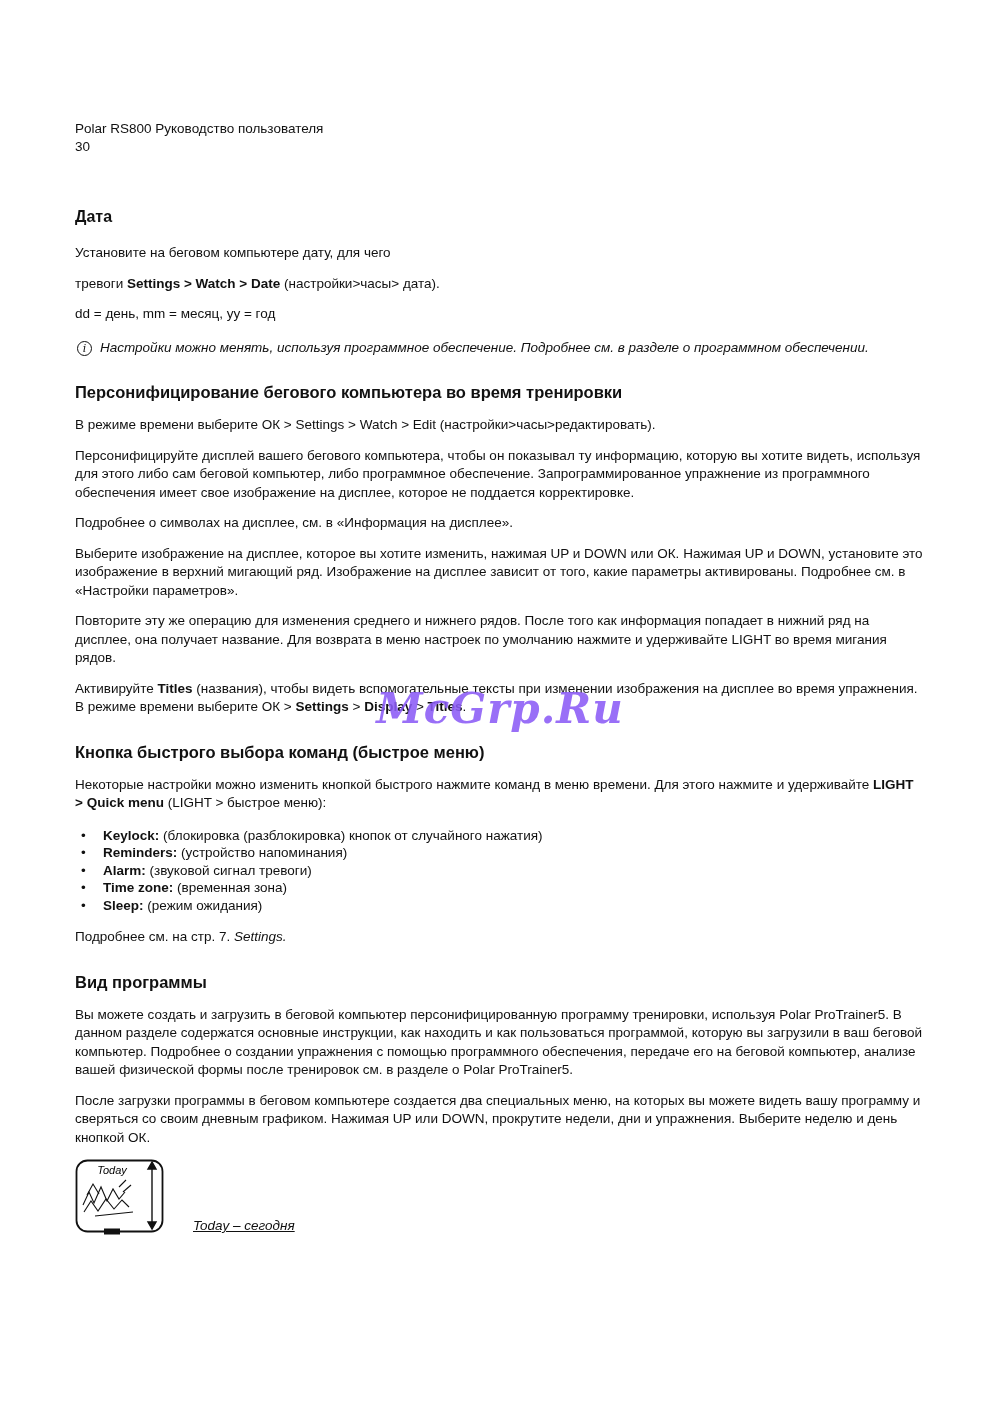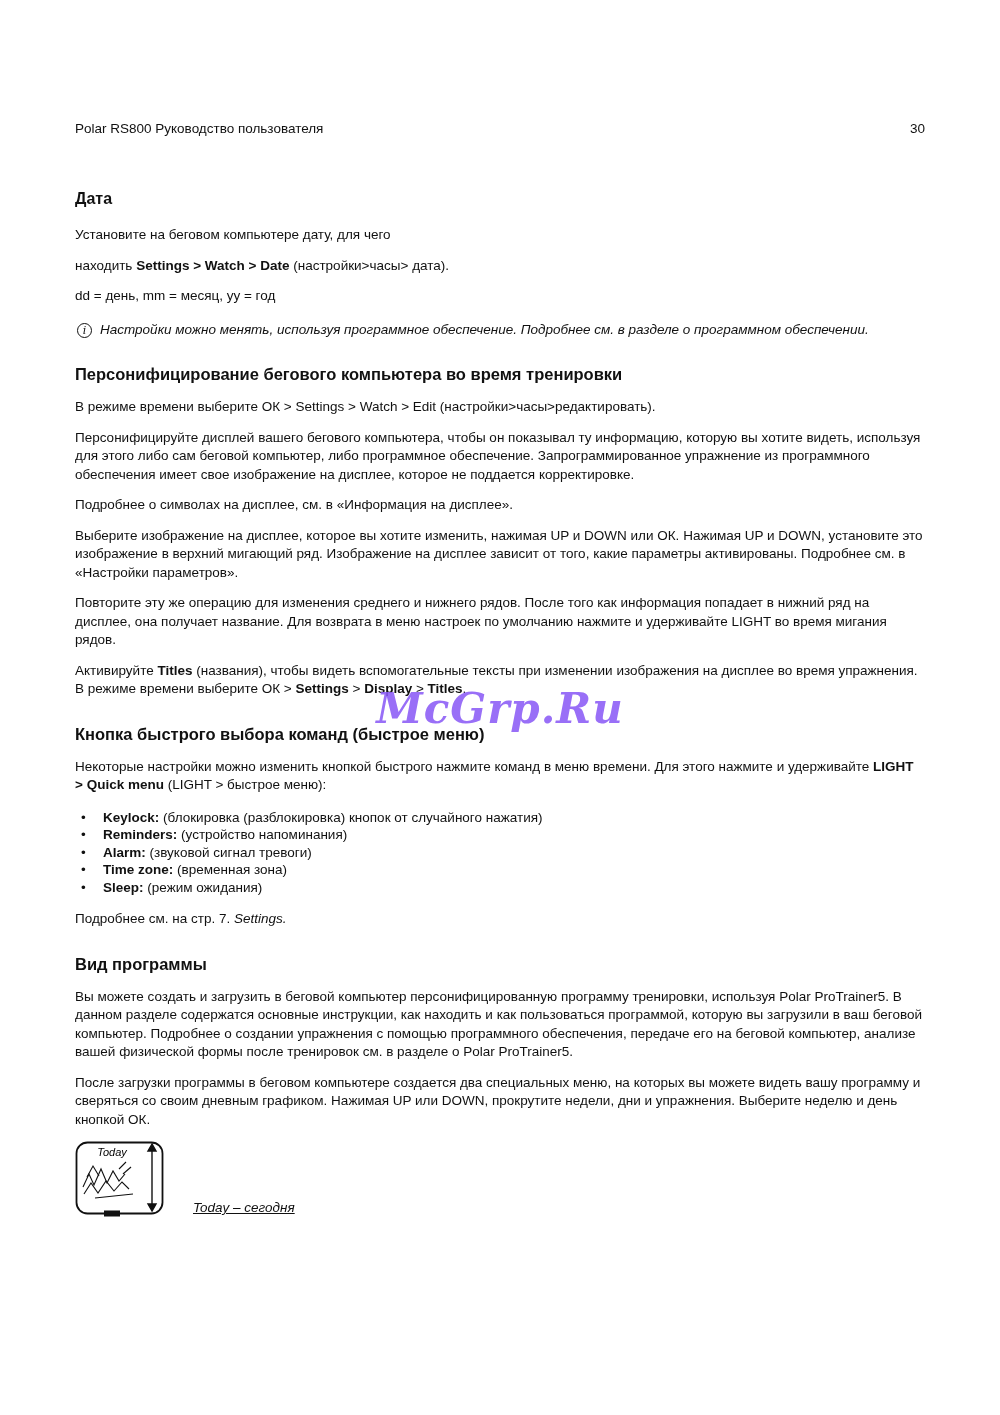--- a/index.html
+++ b/index.html
@@ -7,21 +7,21 @@
   body {
     width: 1000px; height: 1415px;
     background: #ffffff;
     font-family: "Liberation Sans", sans-serif;
     color: #111;
   }
   .page { position: relative; width: 1000px; height: 1415px; overflow: hidden; background:#fff; }
   .header {
     display: flex; justify-content: space-between;
     padding: 120px 75px 0 75px;
-    font-size: 13.5px; line-height: 18px;
+    font-size: 13.5px; line-height: 18px; flex-direction: column;
   }
   .content { padding: 0 75px; }
   .h-small { font-size: 16px; font-weight: bold; margin: 52px 0 18px; }
   .h-med   { font-size: 16.5px; font-weight: bold; margin: 26px 0 14px; }
   .h-large { font-size: 18.5px; font-weight: bold; margin: 28px 0 8px; white-space: pre-wrap; }
   p.para { font-size: 13.5px; line-height: 18.5px; margin: 12px 0; }
   .note {
     display: flex; gap: 8px;
     font-size: 13.5px; line-height: 18.5px;
     margin: 15px 0 18px 2px; font-style: italic;
@@ -58,21 +58,21 @@
 
   <div class="header">
     <span>Polar RS800 Руководство пользователя</span>
     <span>30</span>
   </div>
 
   <div class="content">
 
     <h3 class="h-small">Дата</h3>
     <p class="para"><span>Установите на беговом компьютере дату, для чего</span></p>
-    <p class="para"><span>находить </span><span style="font-weight: bold;">Settings &gt; Watch &gt; Date</span><span> (настройки&gt;часы&gt; дата).</span></p>
+    <p class="para"><span>тревоги </span><span style="font-weight: bold;">Settings &gt; Watch &gt; Date</span><span> (настройки&gt;часы&gt; дата).</span></p>
     <p class="para"><span>dd = день, mm = месяц, yy = год</span></p>
 
     <div class="note">
       <span class="info-icon">i</span>
       <span class="note-text"><span style="font-style: italic;">Настройки можно менять, используя программное обеспечение. Подробнее см. в разделе о программном обеспечении.</span></span>
     </div>
 
     <h2 class="h-med">Персонифицирование бегового компьютера во время тренировки</h2>
     <p class="para"><span>В режиме времени выберите ОК &gt; </span><span style="font-weight: normal; margin-top: 35px;">Settings &gt; Watch &gt; Edit (</span><span>настройки&gt;часы&gt;редактировать).</span></p>
     <p class="para"><span>Персонифицируйте дисплей вашего бегового компьютера, чтобы он показывал ту информацию, которую вы хотите видеть, используя для этого либо сам беговой компьютер, либо программное обеспечение. Запрограммированное упражнение из программного обеспечения имеет свое изображение на дисплее, которое не поддается корректировке.</span></p>

